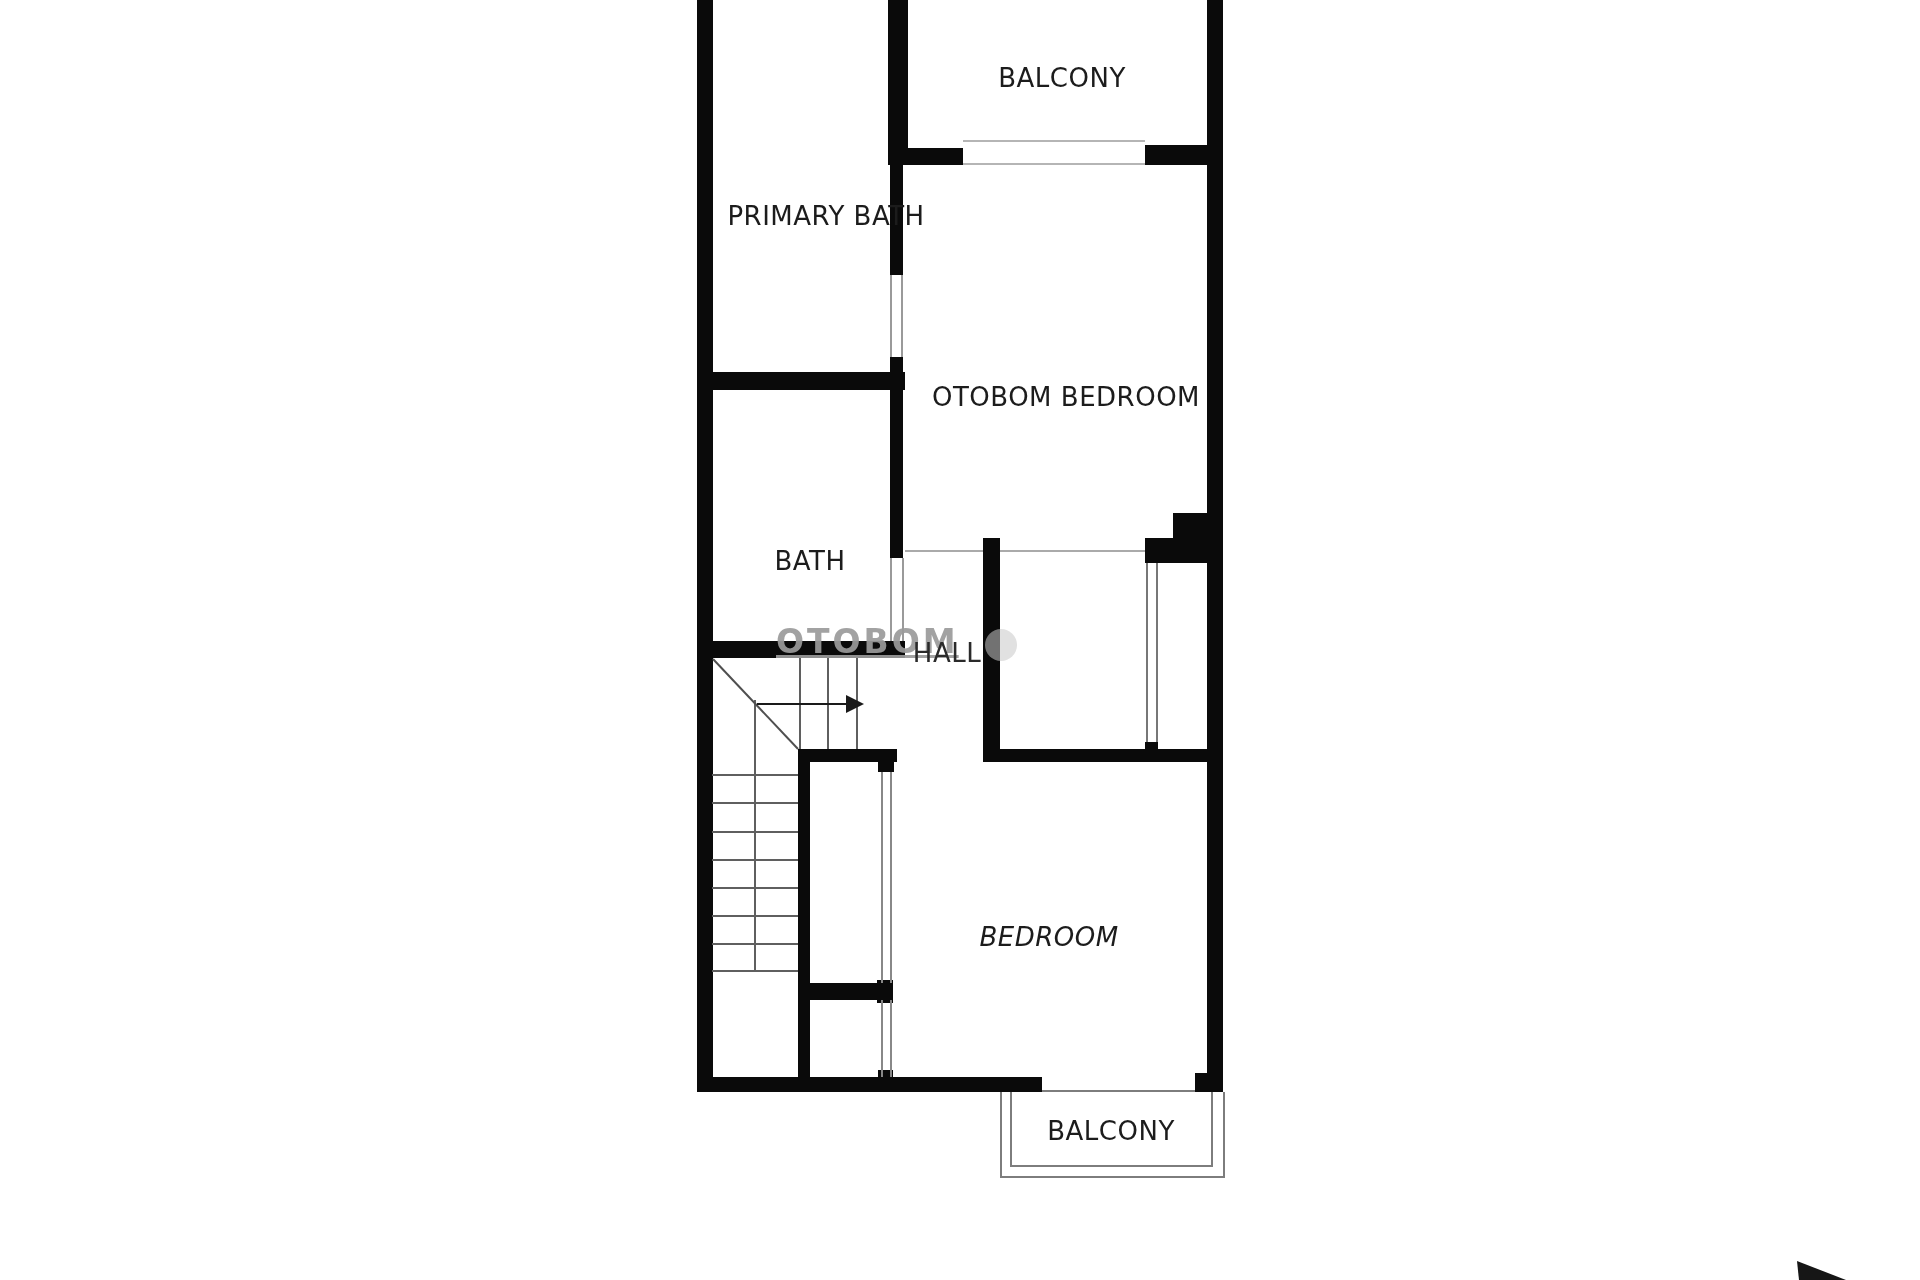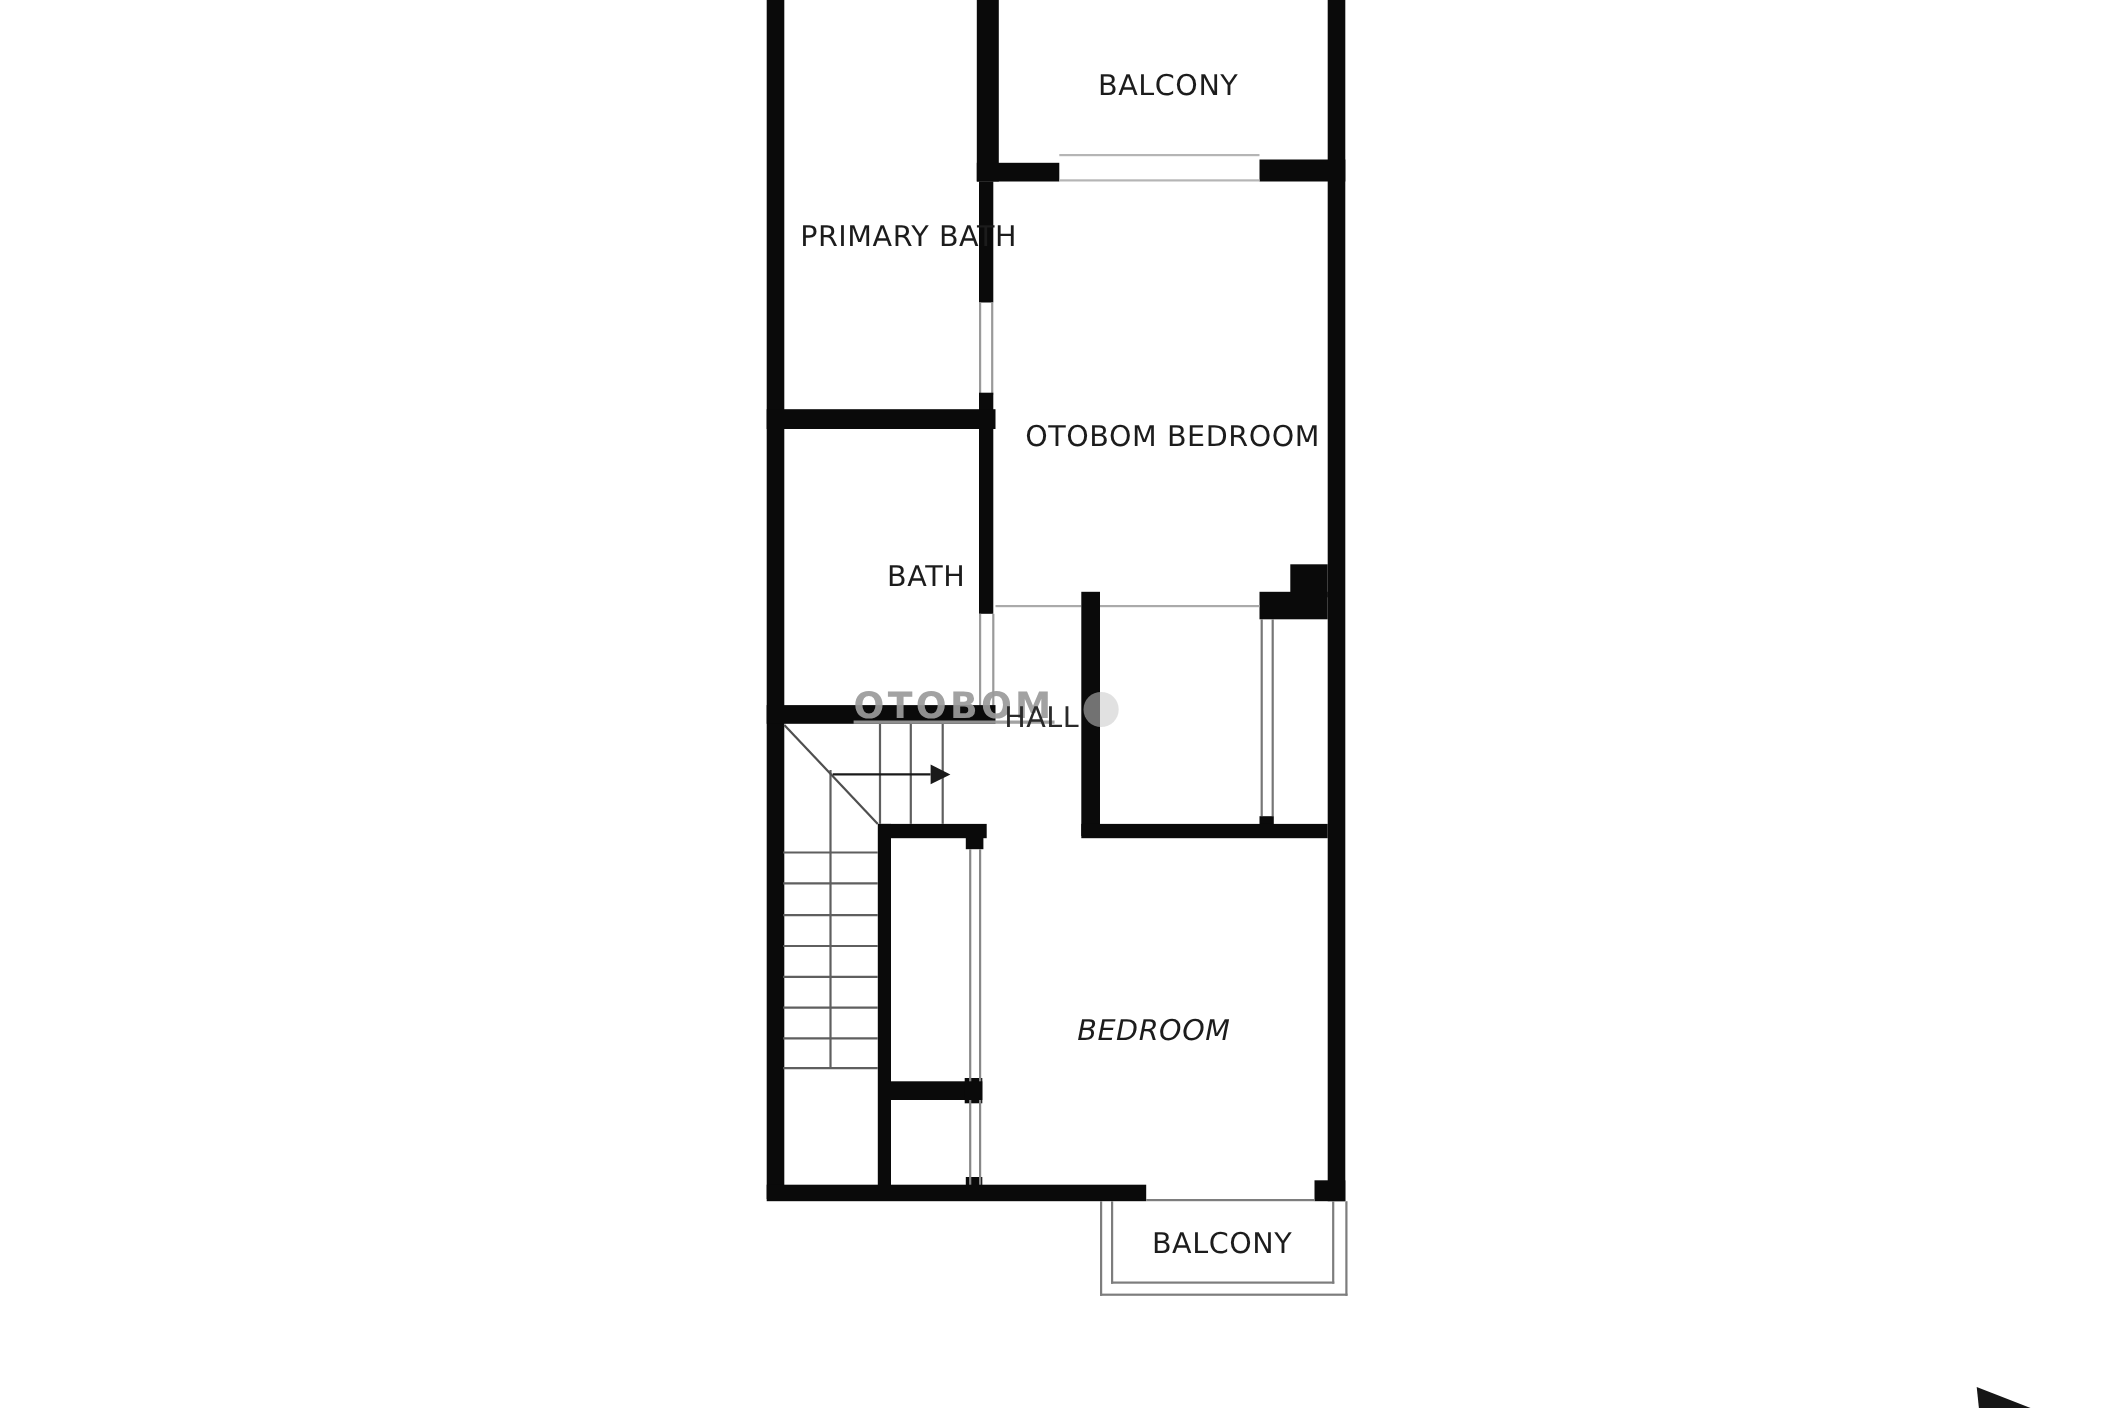--- a/index.html
+++ b/index.html
@@ -101,20 +101,20 @@
     <polygon points="846,695 864,704 846,713" fill="#1a1a1a"></polygon>
 
     <circle cx="1001" cy="645" r="16" fill="#c8c8c8" fill-opacity="0.55"></circle>
 
     <polygon points="1797,1261 1846,1280 1799,1280" fill="#161616"></polygon>
   </svg>
 
   <div class="room-label" style="left:1062px;top:78px;">BALCONY</div>
   <div class="room-label" style="left:826px;top:216px;">PRIMARY BATH</div>
   <div class="room-label" style="left:1066px;top:397px;">OTOBOM BEDROOM</div>
-  <div class="room-label" style="left:810px;top:525px;margin-left:32px;">BATH</div>
+  <div class="room-label" style="left:810px;top:561px;">BATH</div>
   <div class="room-label small" style="left:947px;top:653px;">HALL</div>
   <div class="room-label" style="left:1049px;top:937px;font-style:italic;">BEDROOM</div>
   <div class="room-label" style="left:1111px;top:1131px;">BALCONY</div>
 
   <div class="watermark-text">OTOBOM</div>
 
 </div>
 
 </body></html>

